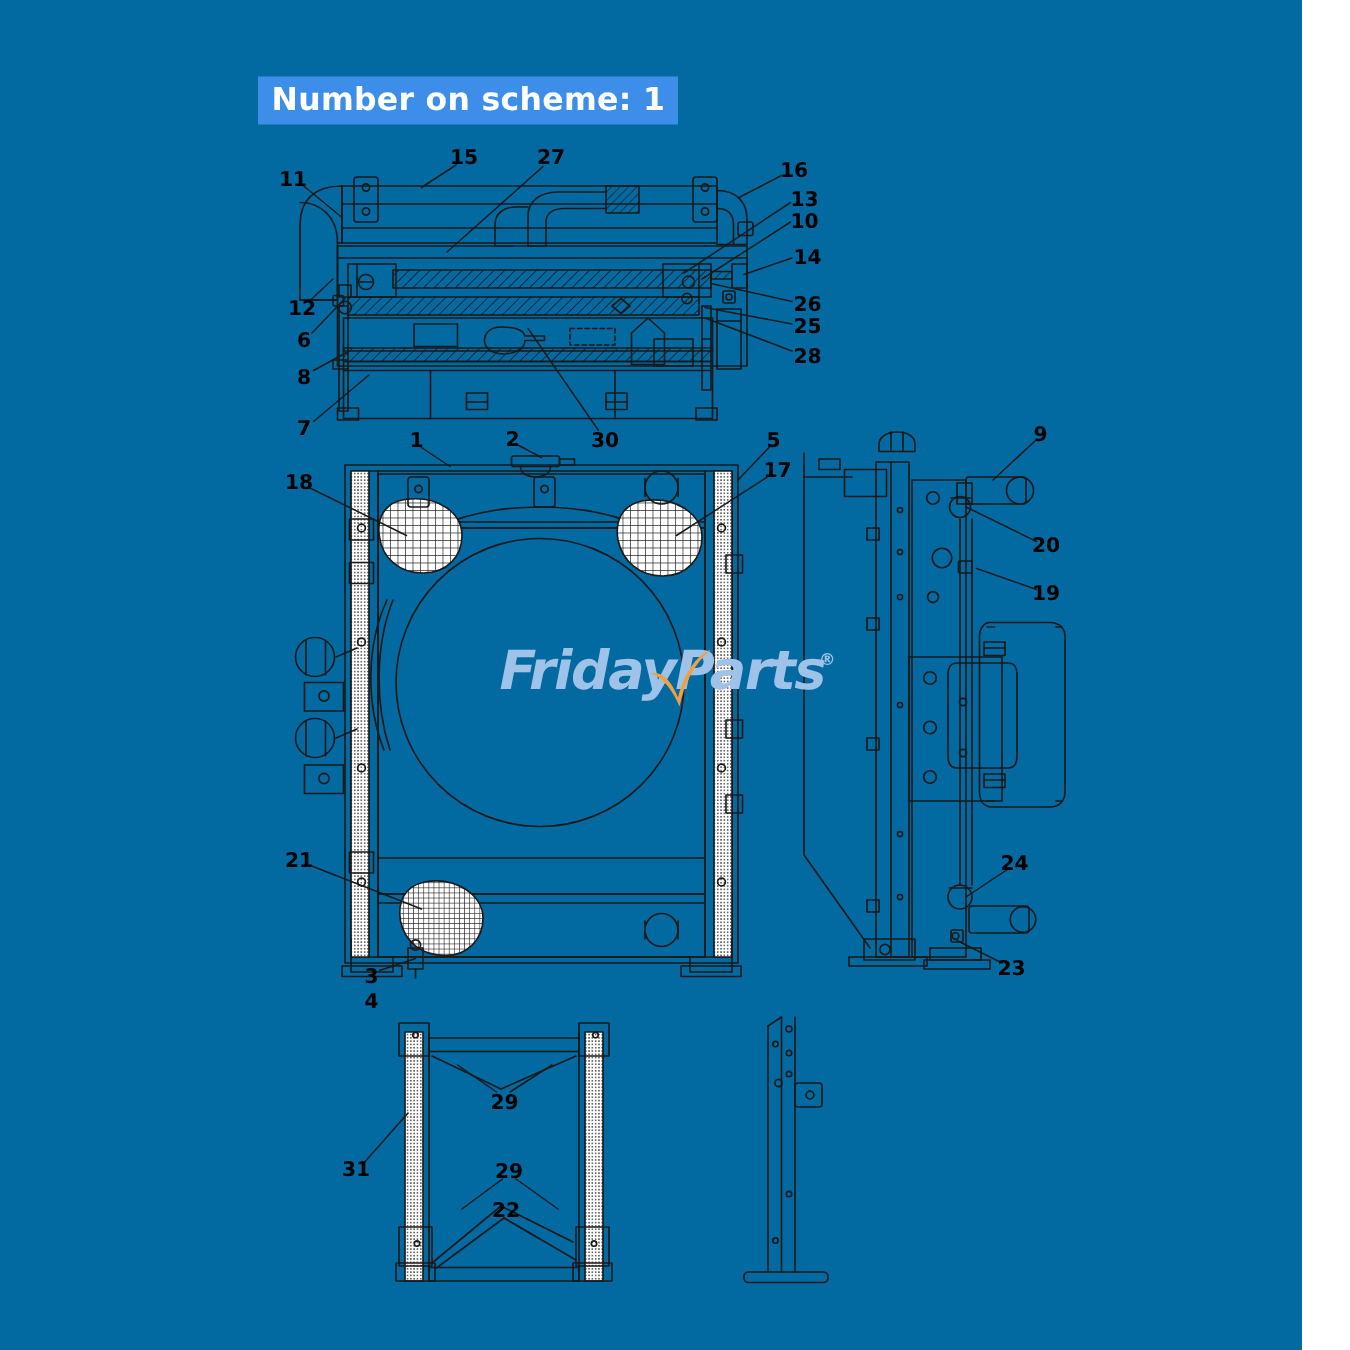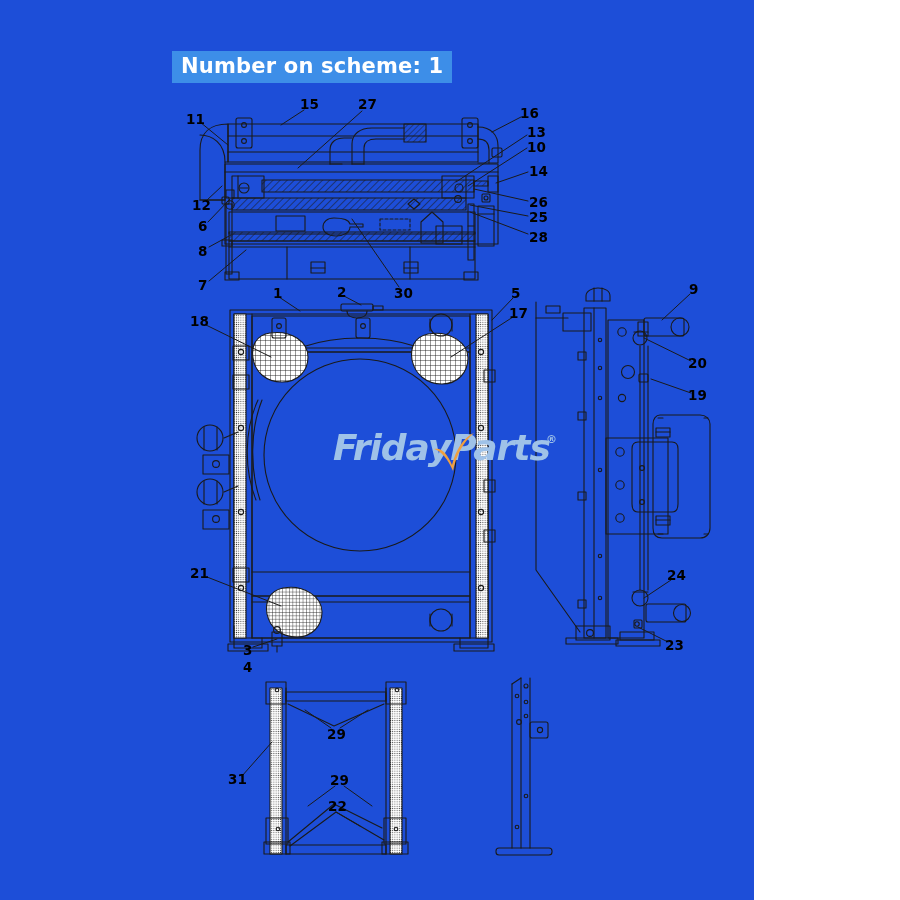--- a/index.html
+++ b/index.html
@@ -7,23 +7,23 @@
     background: #ffffff;
   }
   body {
     width: 900px; height: 900px;
     font-family: "Liberation Sans", sans-serif;
     overflow: hidden;
     position: relative;
   }
   #page {
     position: relative;
-    width: 754px;
+    width: 868px;
     height: 900px;
-    background: #1d4ed8;
+    background: #0369a1;
   }
   
   #scheme-banner {
     position: absolute;
     left: 172px;
     top: 51px;
     padding: 3px 9px 5px 9px;
     background: #3d8ee8;
     color: #ffffff;
     font-size: 21px;

